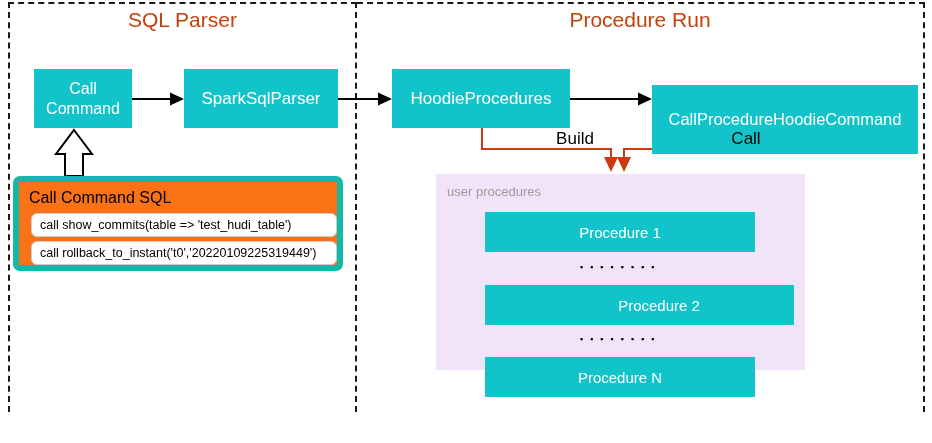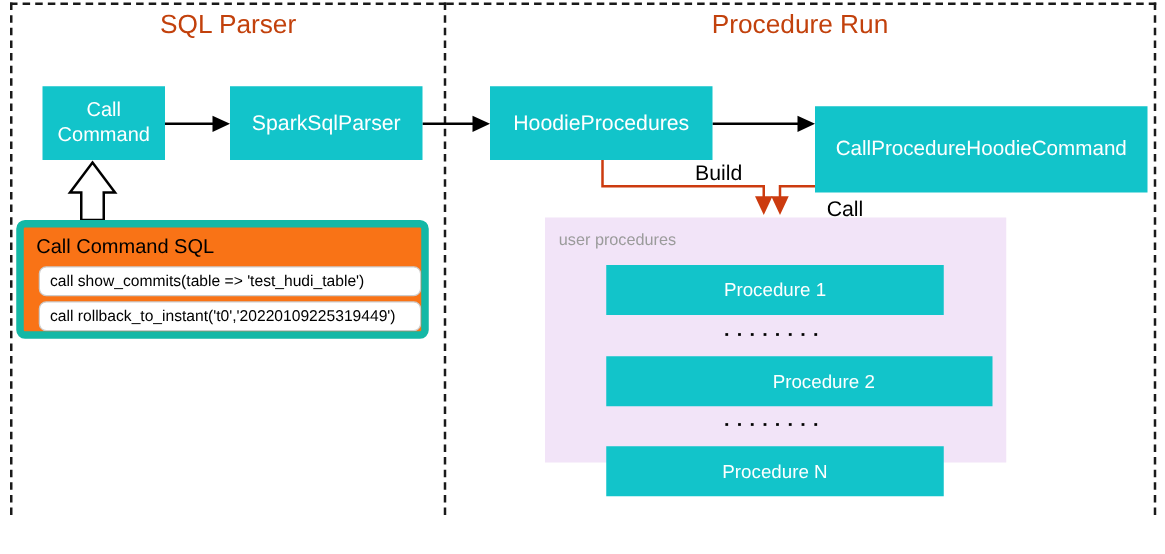--- a/index.html
+++ b/index.html
@@ -17,21 +17,21 @@
   #node-call-command{left:34px;top:69px;width:98px;height:59px;}
   #node-sparksqlparser{left:184px;top:69px;width:154px;height:59px;font-size:17px;}
   #node-hoodieprocedures{left:392px;top:69px;width:178px;height:59px;font-size:17px;}
   #node-callprocedurehoodiecommand{left:652px;top:69px;width:266px;height:69px;font-size:16.5px;margin-top:16px;}
 
   
   #wires{position:absolute;left:0;top:0;width:932px;height:443px;pointer-events:none;}
 
   .edge-label{position:absolute;font-size:17px;color:#000;transform:translateX(-50%);}
   #label-build{left:575px;top:129px;}
-  #label-call{left:676px;top:129px;margin-top:29px;}
+  #label-call{left:746px;top:129px;}
 
   
   #sql-box{position:absolute;left:13px;top:176px;width:330px;background:#f97316;border:6px solid #14b8a6;border-radius:7px;box-sizing:border-box;overflow:hidden;}
   #sql-box .sql-title{font-size:16px;color:#000;padding:7px 10px 6px 10px;}
   #sql-box .sql-row{background:#fff;border:1px solid #ccc;border-radius:6px;margin:0 0 4px 12px;padding:4px 8px;font-size:12.5px;color:#000;white-space:nowrap;}
   #sql-box .sql-row:last-child{margin-bottom:0;}
 
   
   #user-procedures{position:absolute;left:436px;top:174px;width:369px;height:196px;background:#f2e4f8;}
   #user-procedures .up-label{position:absolute;left:11px;top:10px;font-size:13px;color:#9b9b9b;}

